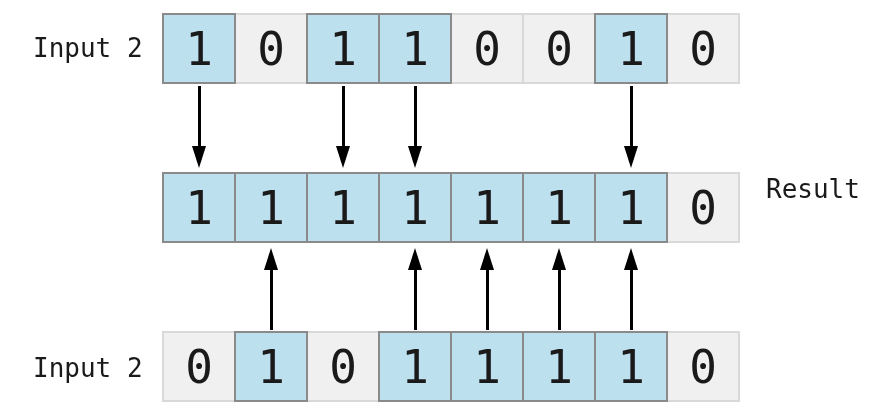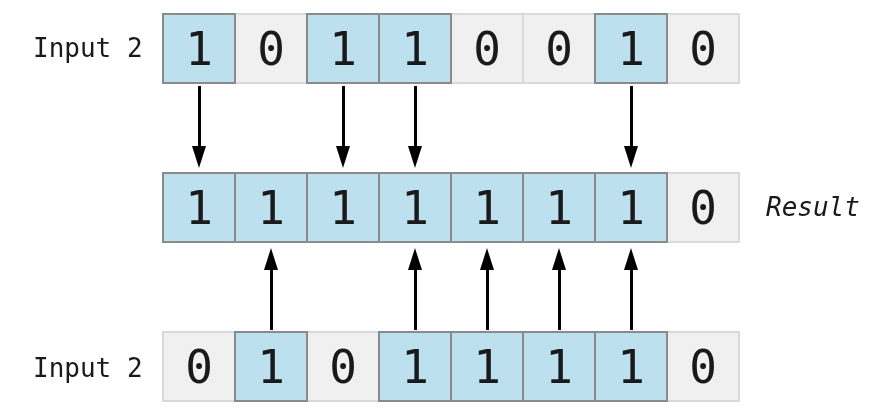--- a/index.html
+++ b/index.html
@@ -27,21 +27,21 @@
   .cell.one  { background: var(--one-fill, #bde0ee);  border: 2px solid var(--one-border, #8a8a8a); z-index: 2; }
   .cell.zero { background: var(--zero-fill, #f0f0f0); border: 2px solid var(--zero-border, #d9d9d9); z-index: 1; }
   .label {
     position: absolute;
     font-size: 26px; line-height: 27px;
     color: var(--text, #1a1a1a);
     white-space: pre;
   }
   .label-input1 { left: 33px;  top: 35px;  }
   .label-input2 { left: 33px;  top: 355px; }
-  .label-result { left: 766px; top: 194px; font-style: italic; }
+  .label-result { left: 766px; top: 176px; }
   .arrows-layer { position: absolute; inset: 0; }
   .arrow { position: absolute; width: 14px; }
   .arrow .shaft { position: absolute; left: 5.5px; width: 3px; background: var(--arrow, #000); }
   .arrow .head  { position: absolute; left: 0; width: 0; height: 0;
                   border-left: 7px solid transparent; border-right: 7px solid transparent; }
   .arrow.down { top: 86px;  height: 82px; }
   .arrow.down .shaft { top: 0;    height: 62px; }
   .arrow.down .head  { top: 60px; border-top: 22px solid var(--arrow, #000); }
   .arrow.up   { top: 248px; height: 82px; }
   .arrow.up .shaft   { top: 20px; height: 62px; }

